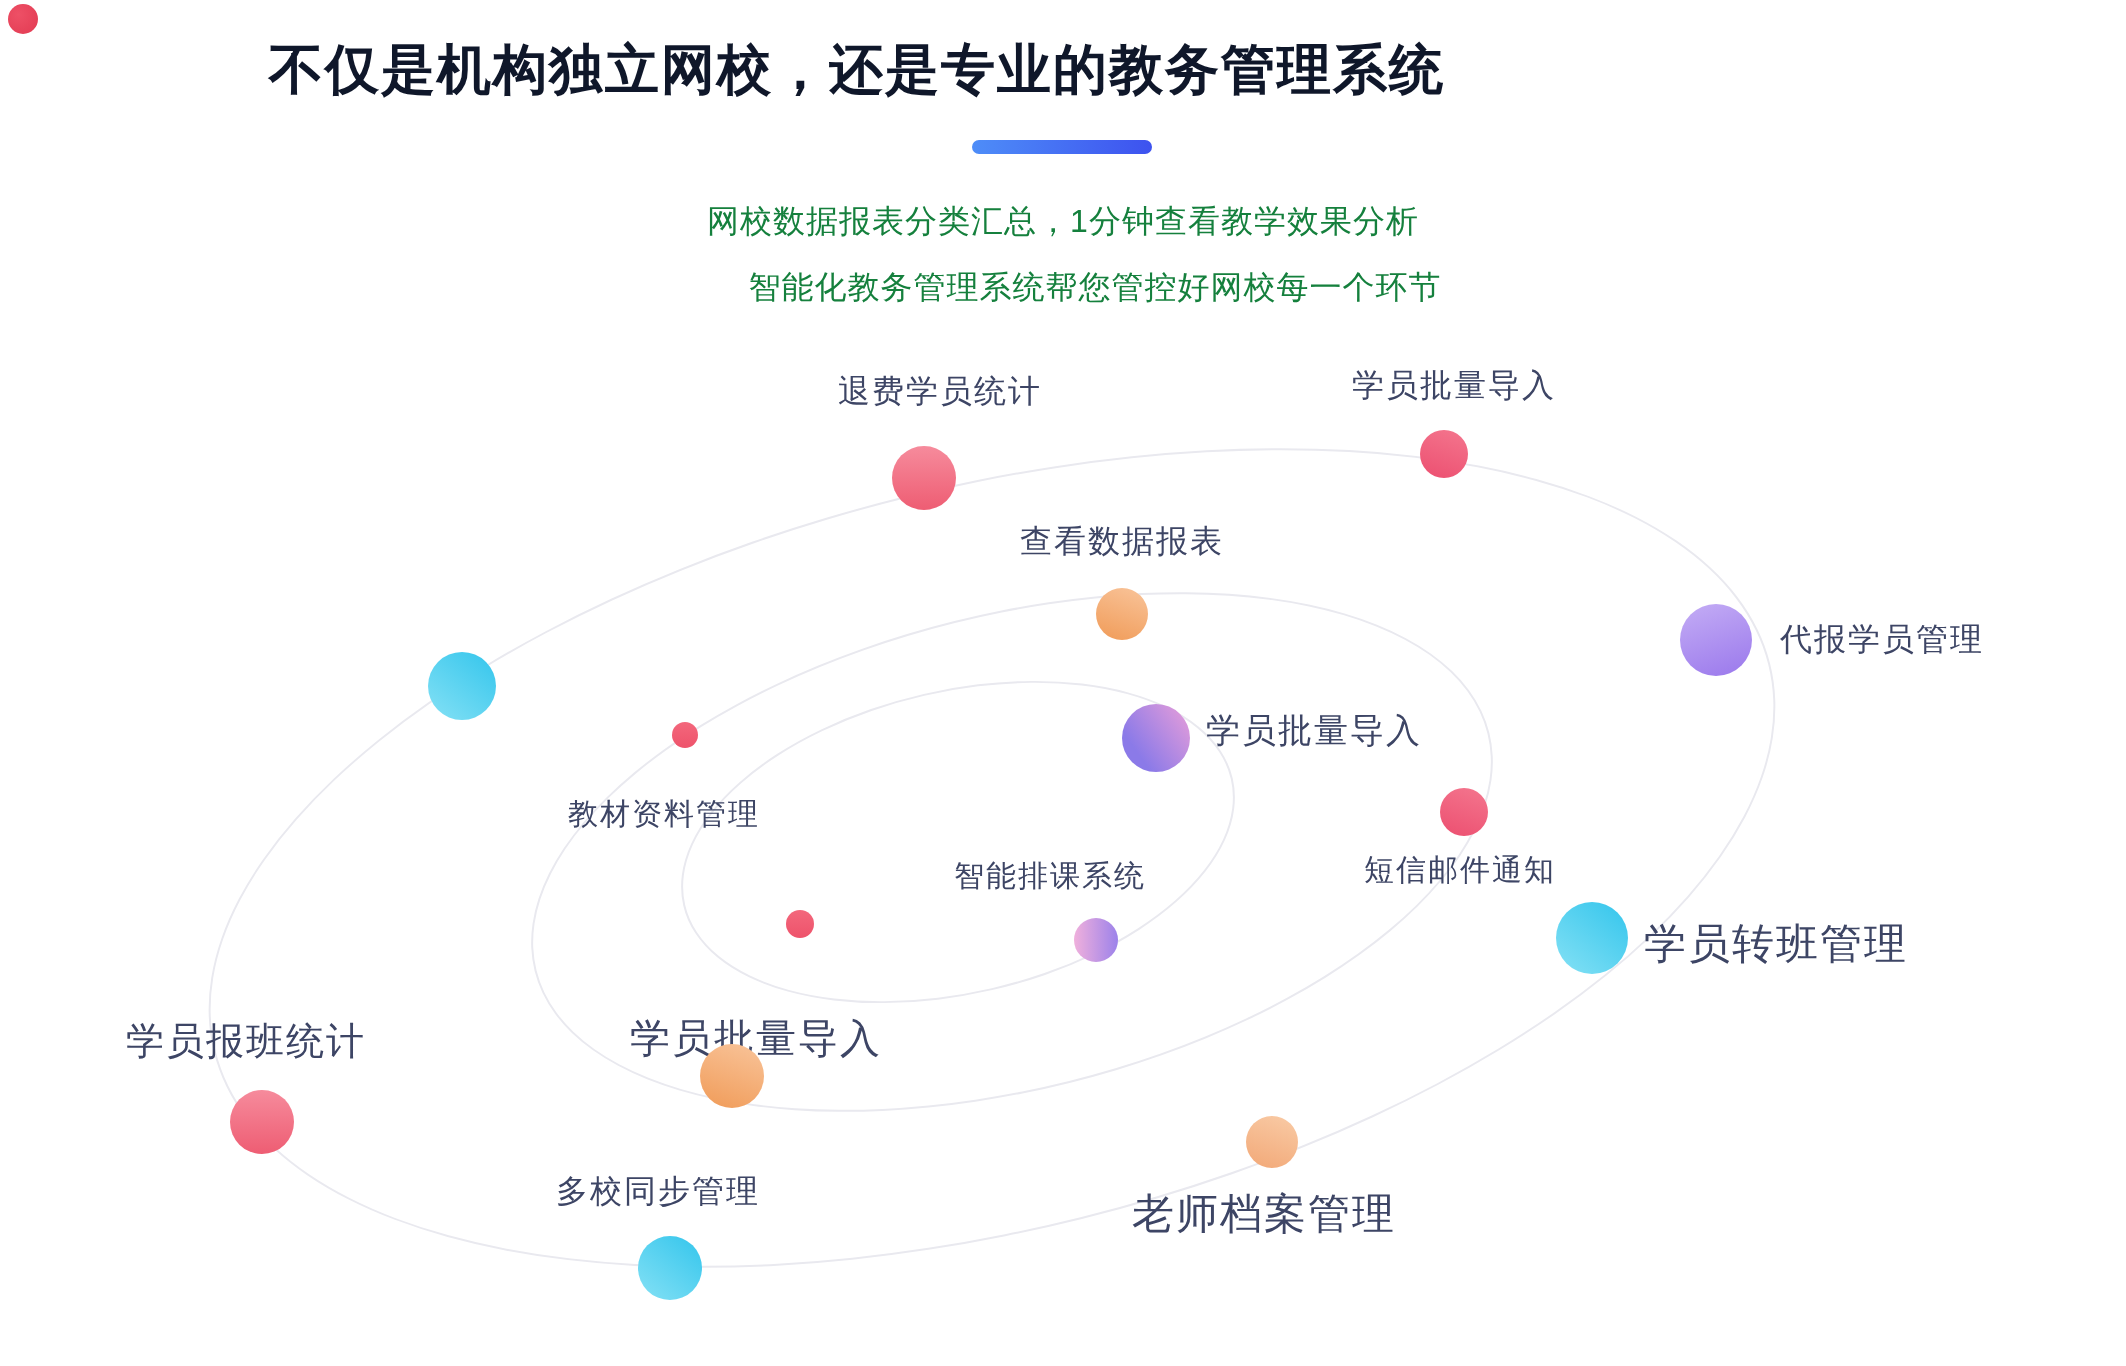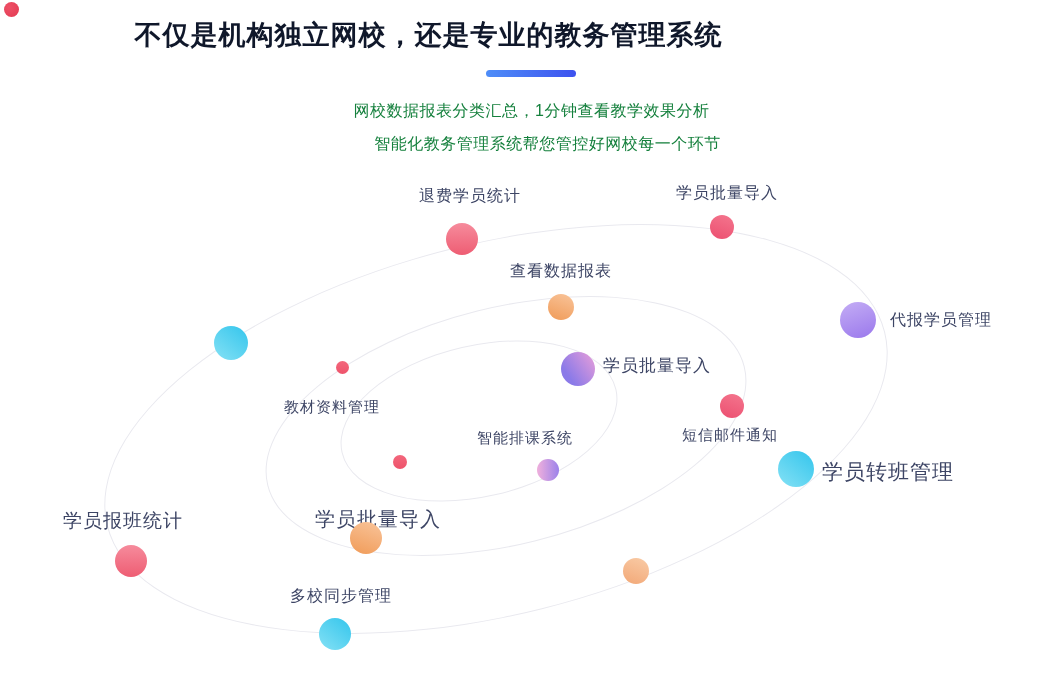--- a/index.html
+++ b/index.html
@@ -73,21 +73,22 @@
   <span class="flabel" style="left:676px;top:183px;font-size:16px;">学员批量导入</span>
   <span class="flabel" style="left:510px;top:261px;font-size:16px;">查看数据报表</span>
   <span class="flabel" style="left:284px;top:386px;font-size:15px;margin-top:12px;">教材资料管理</span>
   <span class="flabel" style="left:603px;top:354px;font-size:17px;">学员批量导入</span>
   <span class="flabel" style="left:477px;top:429px;font-size:15px;text-align:right;">智能排课系统</span>
   <span class="flabel" style="left:682px;top:426px;font-size:15px;">短信邮件通知</span>
   <span class="flabel" style="left:822px;top:458px;font-size:21px;">学员转班管理</span>
   <span class="flabel" style="left:890px;top:310px;font-size:16px;">代报学员管理</span>
   <span class="flabel" style="left:315px;top:493px;font-size:20px;margin-top:13px;">学员批量导入</span>
   <span class="flabel" style="left:63px;top:508px;font-size:19px;">学员报班统计</span>
-  <span class="flabel" style="left:278px;top:586px;font-size:16px;margin-left:12px;">多校同步管理</span>
+  <span class="flabel" style="left:278px;top:586px;font-size:16px;">多校同步管理</span>
+  <span class="flabel" style="left:566px;top:593px;font-size:21px;">老师档案管理</span>
 
   <div class="dot dot-pink" style="left:446px;top:223px;width:32px;height:32px;"></div>
   <div class="dot dot-pink2" style="left:710px;top:215px;width:24px;height:24px;"></div>
   <div class="dot dot-orange" style="left:548px;top:294px;width:26px;height:26px;"></div>
   <div class="dot dot-cyan" style="left:214px;top:326px;width:34px;height:34px;"></div>
   <div class="dot dot-red-sm" style="left:336px;top:361px;width:13px;height:13px;"></div>
   <div class="dot dot-purplepink" style="left:561px;top:352px;width:34px;height:34px;"></div>
   <div class="dot dot-pinkpurple" style="left:537px;top:459px;width:22px;height:22px;"></div>
   <div class="dot dot-pink2" style="left:720px;top:394px;width:24px;height:24px;"></div>
   <div class="dot dot-cyan" style="left:778px;top:451px;width:36px;height:36px;"></div>

